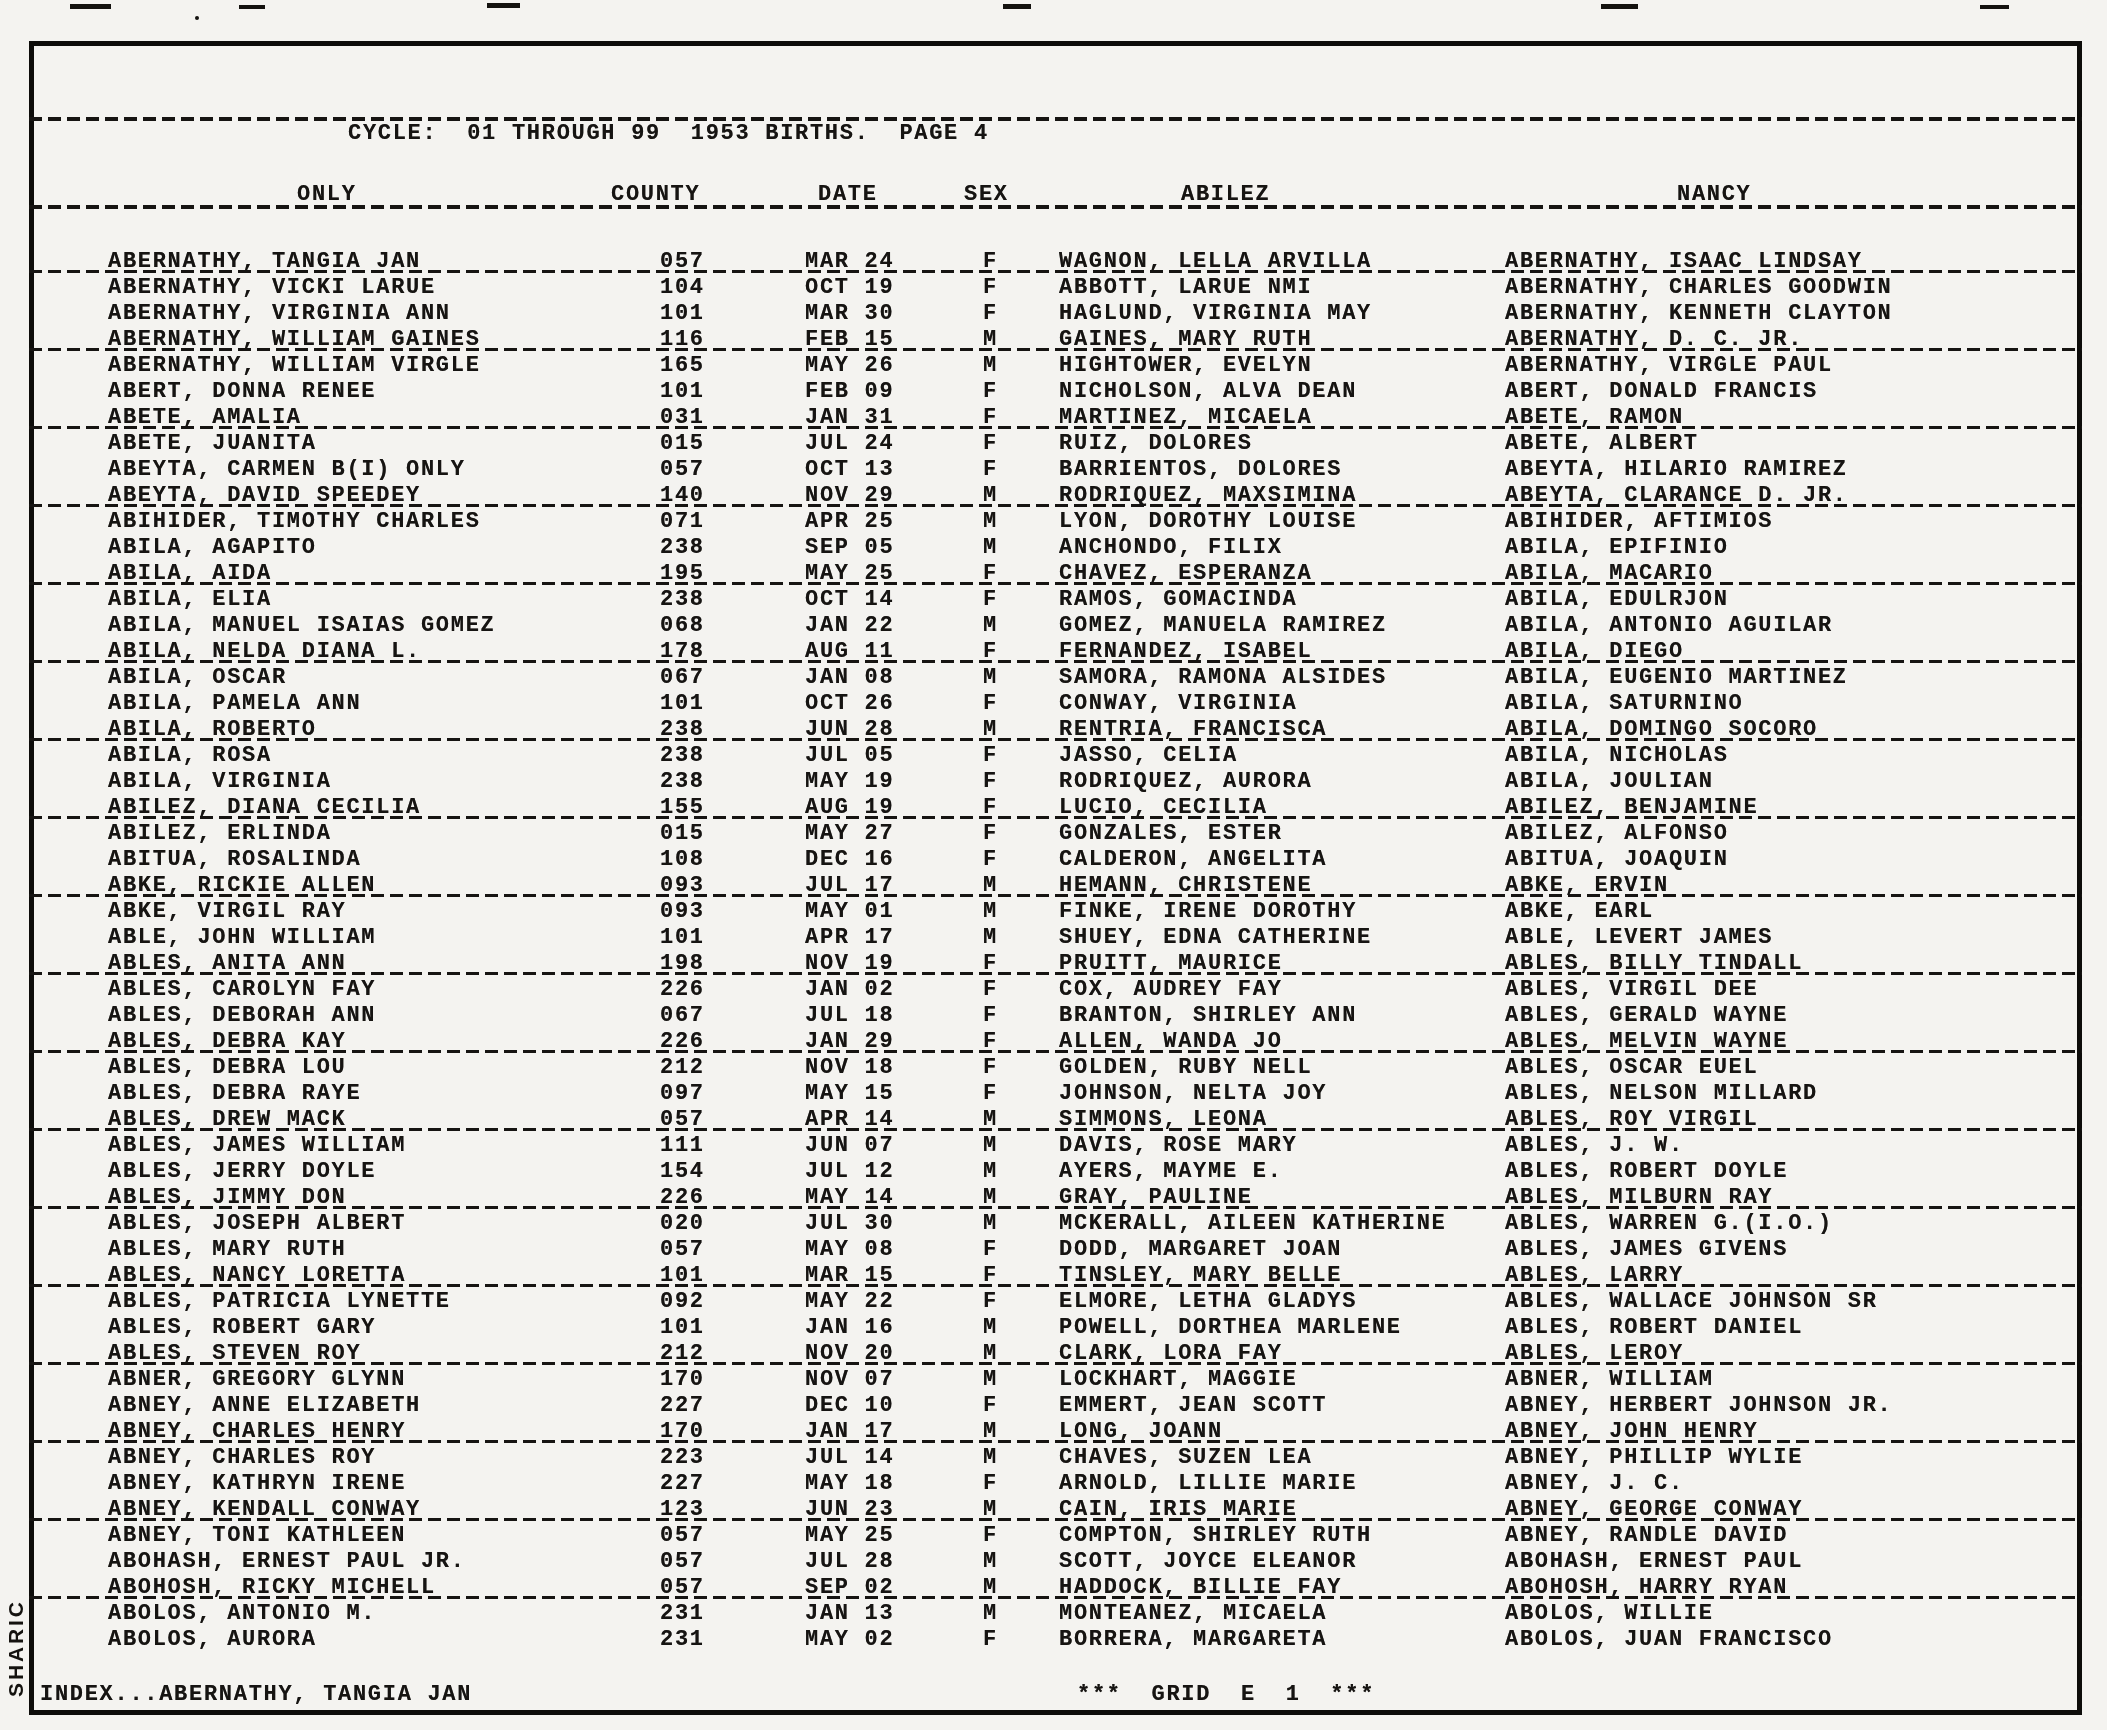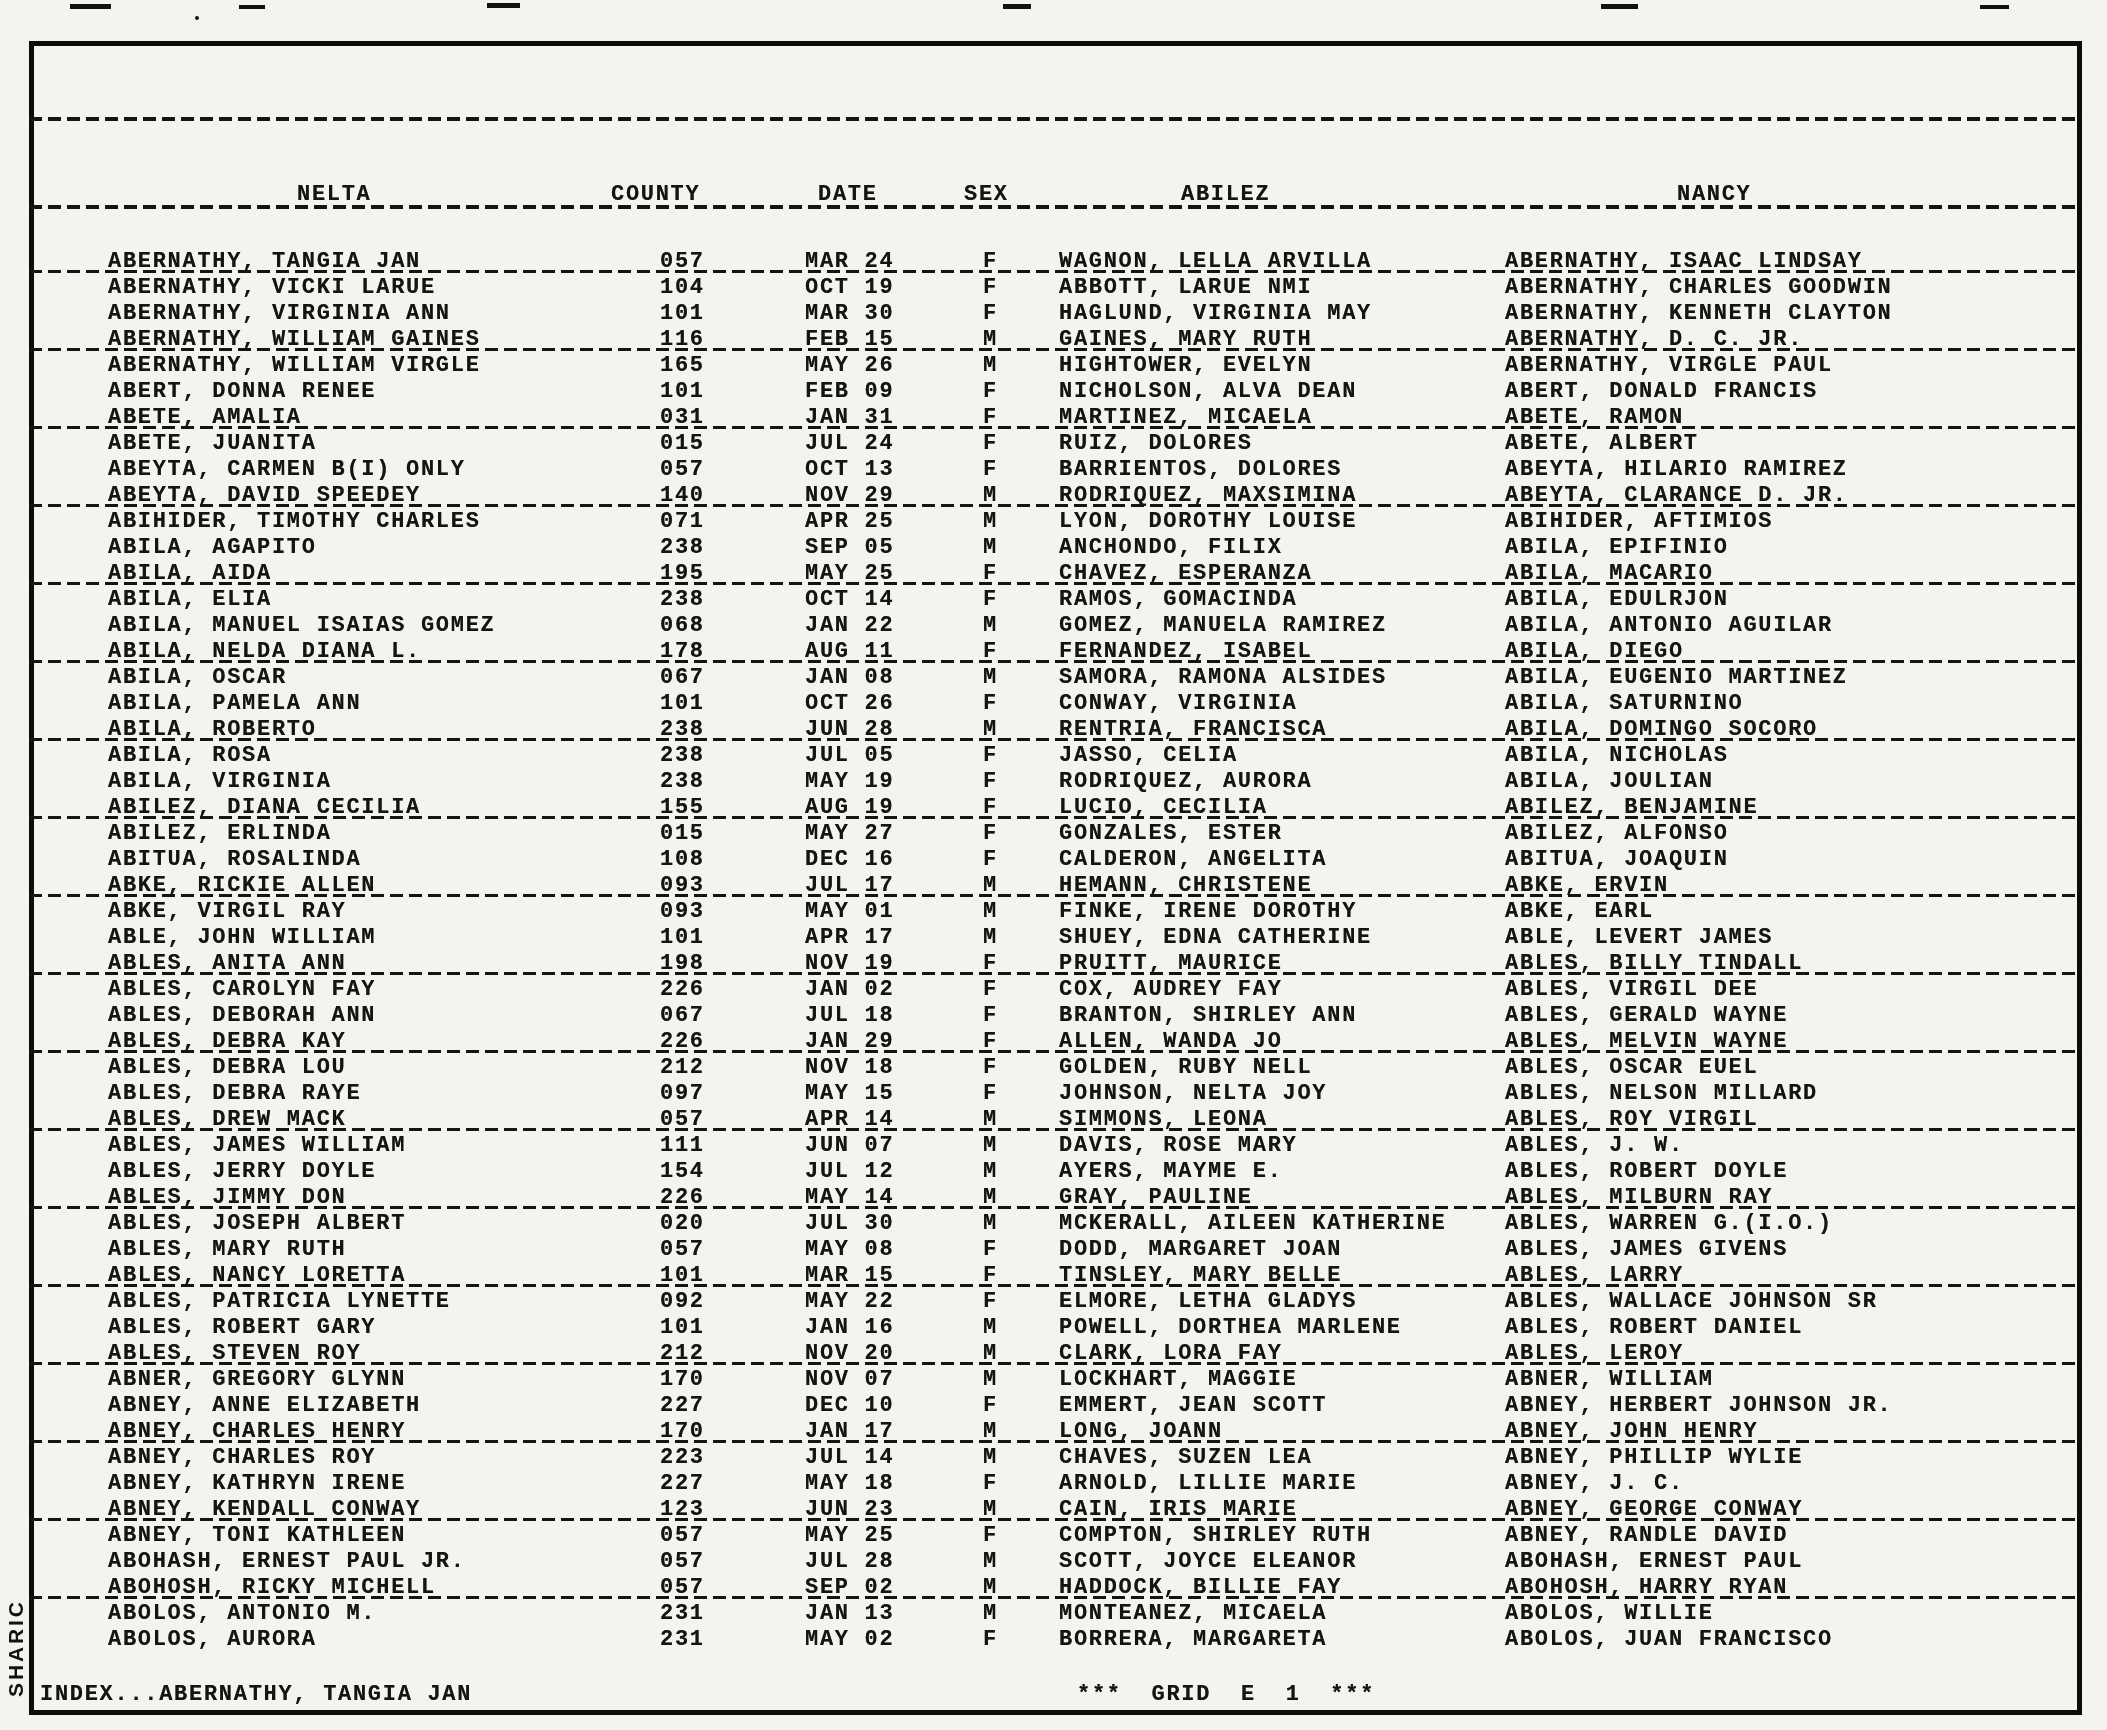--- a/index.html
+++ b/index.html
@@ -41,22 +41,23 @@
   <div class="artifact" style="left:1003px;top:4.1px;width:28px;height:4.7px;"></div>
   <div class="artifact" style="left:1601px;top:3.5px;width:37px;height:5.2px;"></div>
   <div class="artifact" style="left:1980px;top:4.7px;width:29px;height:4.7px;"></div>
   <div class="artifact" style="left:195px;top:16.3px;width:4.1px;height:4.1px;border-radius:50%;"></div>
 
   <div class="frame"></div>
 
   <div class="side-label">SHARIC</div>
 
   <div class="hdash hdash1"></div>
+  <div class="cycle tw">CYCLE:  01 THROUGH 99  1953 BIRTHS.  PAGE 4</div>
 
-  <div class="colhead tw ch-name">NELTA</div>
+  <div class="colhead tw ch-name">ONLY</div>
   <div class="colhead tw ch-county">COUNTY</div>
   <div class="colhead tw ch-date">DATE</div>
   <div class="colhead tw ch-sex">SEX</div>
   <div class="colhead tw ch-mother">ABILEZ</div>
   <div class="colhead tw ch-father">NANCY</div>
   <div class="hdash hdash2"></div>
 
   <div class="rows tw" id="rows"><div class="row dashed"><span class="cell col-name">ABERNATHY, TANGIA JAN</span><span class="cell col-county">057</span><span class="cell col-date">MAR 24</span><span class="cell col-sex">F</span><span class="cell col-mother">WAGNON, LELLA ARVILLA</span><span class="cell col-father">ABERNATHY, ISAAC LINDSAY</span></div><div class="row"><span class="cell col-name">ABERNATHY, VICKI LARUE</span><span class="cell col-county">104</span><span class="cell col-date">OCT 19</span><span class="cell col-sex">F</span><span class="cell col-mother">ABBOTT, LARUE NMI</span><span class="cell col-father">ABERNATHY, CHARLES GOODWIN</span></div><div class="row"><span class="cell col-name">ABERNATHY, VIRGINIA ANN</span><span class="cell col-county">101</span><span class="cell col-date">MAR 30</span><span class="cell col-sex">F</span><span class="cell col-mother">HAGLUND, VIRGINIA MAY</span><span class="cell col-father">ABERNATHY, KENNETH CLAYTON</span></div><div class="row dashed"><span class="cell col-name">ABERNATHY, WILLIAM GAINES</span><span class="cell col-county">116</span><span class="cell col-date">FEB 15</span><span class="cell col-sex">M</span><span class="cell col-mother">GAINES, MARY RUTH</span><span class="cell col-father">ABERNATHY, D. C. JR.</span></div><div class="row"><span class="cell col-name">ABERNATHY, WILLIAM VIRGLE</span><span class="cell col-county">165</span><span class="cell col-date">MAY 26</span><span class="cell col-sex">M</span><span class="cell col-mother">HIGHTOWER, EVELYN</span><span class="cell col-father">ABERNATHY, VIRGLE PAUL</span></div><div class="row"><span class="cell col-name">ABERT, DONNA RENEE</span><span class="cell col-county">101</span><span class="cell col-date">FEB 09</span><span class="cell col-sex">F</span><span class="cell col-mother">NICHOLSON, ALVA DEAN</span><span class="cell col-father">ABERT, DONALD FRANCIS</span></div><div class="row dashed"><span class="cell col-name">ABETE, AMALIA</span><span class="cell col-county">031</span><span class="cell col-date">JAN 31</span><span class="cell col-sex">F</span><span class="cell col-mother">MARTINEZ, MICAELA</span><span class="cell col-father">ABETE, RAMON</span></div><div class="row"><span class="cell col-name">ABETE, JUANITA</span><span class="cell col-county">015</span><span class="cell col-date">JUL 24</span><span class="cell col-sex">F</span><span class="cell col-mother">RUIZ, DOLORES</span><span class="cell col-father">ABETE, ALBERT</span></div><div class="row"><span class="cell col-name">ABEYTA, CARMEN B(I) ONLY</span><span class="cell col-county">057</span><span class="cell col-date">OCT 13</span><span class="cell col-sex">F</span><span class="cell col-mother">BARRIENTOS, DOLORES</span><span class="cell col-father">ABEYTA, HILARIO RAMIREZ</span></div><div class="row dashed"><span class="cell col-name">ABEYTA, DAVID SPEEDEY</span><span class="cell col-county">140</span><span class="cell col-date">NOV 29</span><span class="cell col-sex">M</span><span class="cell col-mother">RODRIQUEZ, MAXSIMINA</span><span class="cell col-father">ABEYTA, CLARANCE D. JR.</span></div><div class="row"><span class="cell col-name">ABIHIDER, TIMOTHY CHARLES</span><span class="cell col-county">071</span><span class="cell col-date">APR 25</span><span class="cell col-sex">M</span><span class="cell col-mother">LYON, DOROTHY LOUISE</span><span class="cell col-father">ABIHIDER, AFTIMIOS</span></div><div class="row"><span class="cell col-name">ABILA, AGAPITO</span><span class="cell col-county">238</span><span class="cell col-date">SEP 05</span><span class="cell col-sex">M</span><span class="cell col-mother">ANCHONDO, FILIX</span><span class="cell col-father">ABILA, EPIFINIO</span></div><div class="row dashed"><span class="cell col-name">ABILA, AIDA</span><span class="cell col-county">195</span><span class="cell col-date">MAY 25</span><span class="cell col-sex">F</span><span class="cell col-mother">CHAVEZ, ESPERANZA</span><span class="cell col-father">ABILA, MACARIO</span></div><div class="row"><span class="cell col-name">ABILA, ELIA</span><span class="cell col-county">238</span><span class="cell col-date">OCT 14</span><span class="cell col-sex">F</span><span class="cell col-mother">RAMOS, GOMACINDA</span><span class="cell col-father">ABILA, EDULRJON</span></div><div class="row"><span class="cell col-name">ABILA, MANUEL ISAIAS GOMEZ</span><span class="cell col-county">068</span><span class="cell col-date">JAN 22</span><span class="cell col-sex">M</span><span class="cell col-mother">GOMEZ, MANUELA RAMIREZ</span><span class="cell col-father">ABILA, ANTONIO AGUILAR</span></div><div class="row dashed"><span class="cell col-name">ABILA, NELDA DIANA L.</span><span class="cell col-county">178</span><span class="cell col-date">AUG 11</span><span class="cell col-sex">F</span><span class="cell col-mother">FERNANDEZ, ISABEL</span><span class="cell col-father">ABILA, DIEGO</span></div><div class="row"><span class="cell col-name">ABILA, OSCAR</span><span class="cell col-county">067</span><span class="cell col-date">JAN 08</span><span class="cell col-sex">M</span><span class="cell col-mother">SAMORA, RAMONA ALSIDES</span><span class="cell col-father">ABILA, EUGENIO MARTINEZ</span></div><div class="row"><span class="cell col-name">ABILA, PAMELA ANN</span><span class="cell col-county">101</span><span class="cell col-date">OCT 26</span><span class="cell col-sex">F</span><span class="cell col-mother">CONWAY, VIRGINIA</span><span class="cell col-father">ABILA, SATURNINO</span></div><div class="row dashed"><span class="cell col-name">ABILA, ROBERTO</span><span class="cell col-county">238</span><span class="cell col-date">JUN 28</span><span class="cell col-sex">M</span><span class="cell col-mother">RENTRIA, FRANCISCA</span><span class="cell col-father">ABILA, DOMINGO SOCORO</span></div><div class="row"><span class="cell col-name">ABILA, ROSA</span><span class="cell col-county">238</span><span class="cell col-date">JUL 05</span><span class="cell col-sex">F</span><span class="cell col-mother">JASSO, CELIA</span><span class="cell col-father">ABILA, NICHOLAS</span></div><div class="row"><span class="cell col-name">ABILA, VIRGINIA</span><span class="cell col-county">238</span><span class="cell col-date">MAY 19</span><span class="cell col-sex">F</span><span class="cell col-mother">RODRIQUEZ, AURORA</span><span class="cell col-father">ABILA, JOULIAN</span></div><div class="row dashed"><span class="cell col-name">ABILEZ, DIANA CECILIA</span><span class="cell col-county">155</span><span class="cell col-date">AUG 19</span><span class="cell col-sex">F</span><span class="cell col-mother">LUCIO, CECILIA</span><span class="cell col-father">ABILEZ, BENJAMINE</span></div><div class="row"><span class="cell col-name">ABILEZ, ERLINDA</span><span class="cell col-county">015</span><span class="cell col-date">MAY 27</span><span class="cell col-sex">F</span><span class="cell col-mother">GONZALES, ESTER</span><span class="cell col-father">ABILEZ, ALFONSO</span></div><div class="row"><span class="cell col-name">ABITUA, ROSALINDA</span><span class="cell col-county">108</span><span class="cell col-date">DEC 16</span><span class="cell col-sex">F</span><span class="cell col-mother">CALDERON, ANGELITA</span><span class="cell col-father">ABITUA, JOAQUIN</span></div><div class="row dashed"><span class="cell col-name">ABKE, RICKIE ALLEN</span><span class="cell col-county">093</span><span class="cell col-date">JUL 17</span><span class="cell col-sex">M</span><span class="cell col-mother">HEMANN, CHRISTENE</span><span class="cell col-father">ABKE, ERVIN</span></div><div class="row"><span class="cell col-name">ABKE, VIRGIL RAY</span><span class="cell col-county">093</span><span class="cell col-date">MAY 01</span><span class="cell col-sex">M</span><span class="cell col-mother">FINKE, IRENE DOROTHY</span><span class="cell col-father">ABKE, EARL</span></div><div class="row"><span class="cell col-name">ABLE, JOHN WILLIAM</span><span class="cell col-county">101</span><span class="cell col-date">APR 17</span><span class="cell col-sex">M</span><span class="cell col-mother">SHUEY, EDNA CATHERINE</span><span class="cell col-father">ABLE, LEVERT JAMES</span></div><div class="row dashed"><span class="cell col-name">ABLES, ANITA ANN</span><span class="cell col-county">198</span><span class="cell col-date">NOV 19</span><span class="cell col-sex">F</span><span class="cell col-mother">PRUITT, MAURICE</span><span class="cell col-father">ABLES, BILLY TINDALL</span></div><div class="row"><span class="cell col-name">ABLES, CAROLYN FAY</span><span class="cell col-county">226</span><span class="cell col-date">JAN 02</span><span class="cell col-sex">F</span><span class="cell col-mother">COX, AUDREY FAY</span><span class="cell col-father">ABLES, VIRGIL DEE</span></div><div class="row"><span class="cell col-name">ABLES, DEBORAH ANN</span><span class="cell col-county">067</span><span class="cell col-date">JUL 18</span><span class="cell col-sex">F</span><span class="cell col-mother">BRANTON, SHIRLEY ANN</span><span class="cell col-father">ABLES, GERALD WAYNE</span></div><div class="row dashed"><span class="cell col-name">ABLES, DEBRA KAY</span><span class="cell col-county">226</span><span class="cell col-date">JAN 29</span><span class="cell col-sex">F</span><span class="cell col-mother">ALLEN, WANDA JO</span><span class="cell col-father">ABLES, MELVIN WAYNE</span></div><div class="row"><span class="cell col-name">ABLES, DEBRA LOU</span><span class="cell col-county">212</span><span class="cell col-date">NOV 18</span><span class="cell col-sex">F</span><span class="cell col-mother">GOLDEN, RUBY NELL</span><span class="cell col-father">ABLES, OSCAR EUEL</span></div><div class="row"><span class="cell col-name">ABLES, DEBRA RAYE</span><span class="cell col-county">097</span><span class="cell col-date">MAY 15</span><span class="cell col-sex">F</span><span class="cell col-mother">JOHNSON, NELTA JOY</span><span class="cell col-father">ABLES, NELSON MILLARD</span></div><div class="row dashed"><span class="cell col-name">ABLES, DREW MACK</span><span class="cell col-county">057</span><span class="cell col-date">APR 14</span><span class="cell col-sex">M</span><span class="cell col-mother">SIMMONS, LEONA</span><span class="cell col-father">ABLES, ROY VIRGIL</span></div><div class="row"><span class="cell col-name">ABLES, JAMES WILLIAM</span><span class="cell col-county">111</span><span class="cell col-date">JUN 07</span><span class="cell col-sex">M</span><span class="cell col-mother">DAVIS, ROSE MARY</span><span class="cell col-father">ABLES, J. W.</span></div><div class="row"><span class="cell col-name">ABLES, JERRY DOYLE</span><span class="cell col-county">154</span><span class="cell col-date">JUL 12</span><span class="cell col-sex">M</span><span class="cell col-mother">AYERS, MAYME E.</span><span class="cell col-father">ABLES, ROBERT DOYLE</span></div><div class="row dashed"><span class="cell col-name">ABLES, JIMMY DON</span><span class="cell col-county">226</span><span class="cell col-date">MAY 14</span><span class="cell col-sex">M</span><span class="cell col-mother">GRAY, PAULINE</span><span class="cell col-father">ABLES, MILBURN RAY</span></div><div class="row"><span class="cell col-name">ABLES, JOSEPH ALBERT</span><span class="cell col-county">020</span><span class="cell col-date">JUL 30</span><span class="cell col-sex">M</span><span class="cell col-mother">MCKERALL, AILEEN KATHERINE</span><span class="cell col-father">ABLES, WARREN G.(I.O.)</span></div><div class="row"><span class="cell col-name">ABLES, MARY RUTH</span><span class="cell col-county">057</span><span class="cell col-date">MAY 08</span><span class="cell col-sex">F</span><span class="cell col-mother">DODD, MARGARET JOAN</span><span class="cell col-father">ABLES, JAMES GIVENS</span></div><div class="row dashed"><span class="cell col-name">ABLES, NANCY LORETTA</span><span class="cell col-county">101</span><span class="cell col-date">MAR 15</span><span class="cell col-sex">F</span><span class="cell col-mother">TINSLEY, MARY BELLE</span><span class="cell col-father">ABLES, LARRY</span></div><div class="row"><span class="cell col-name">ABLES, PATRICIA LYNETTE</span><span class="cell col-county">092</span><span class="cell col-date">MAY 22</span><span class="cell col-sex">F</span><span class="cell col-mother">ELMORE, LETHA GLADYS</span><span class="cell col-father">ABLES, WALLACE JOHNSON SR</span></div><div class="row"><span class="cell col-name">ABLES, ROBERT GARY</span><span class="cell col-county">101</span><span class="cell col-date">JAN 16</span><span class="cell col-sex">M</span><span class="cell col-mother">POWELL, DORTHEA MARLENE</span><span class="cell col-father">ABLES, ROBERT DANIEL</span></div><div class="row dashed"><span class="cell col-name">ABLES, STEVEN ROY</span><span class="cell col-county">212</span><span class="cell col-date">NOV 20</span><span class="cell col-sex">M</span><span class="cell col-mother">CLARK, LORA FAY</span><span class="cell col-father">ABLES, LEROY</span></div><div class="row"><span class="cell col-name">ABNER, GREGORY GLYNN</span><span class="cell col-county">170</span><span class="cell col-date">NOV 07</span><span class="cell col-sex">M</span><span class="cell col-mother">LOCKHART, MAGGIE</span><span class="cell col-father">ABNER, WILLIAM</span></div><div class="row"><span class="cell col-name">ABNEY, ANNE ELIZABETH</span><span class="cell col-county">227</span><span class="cell col-date">DEC 10</span><span class="cell col-sex">F</span><span class="cell col-mother">EMMERT, JEAN SCOTT</span><span class="cell col-father">ABNEY, HERBERT JOHNSON JR.</span></div><div class="row dashed"><span class="cell col-name">ABNEY, CHARLES HENRY</span><span class="cell col-county">170</span><span class="cell col-date">JAN 17</span><span class="cell col-sex">M</span><span class="cell col-mother">LONG, JOANN</span><span class="cell col-father">ABNEY, JOHN HENRY</span></div><div class="row"><span class="cell col-name">ABNEY, CHARLES ROY</span><span class="cell col-county">223</span><span class="cell col-date">JUL 14</span><span class="cell col-sex">M</span><span class="cell col-mother">CHAVES, SUZEN LEA</span><span class="cell col-father">ABNEY, PHILLIP WYLIE</span></div><div class="row"><span class="cell col-name">ABNEY, KATHRYN IRENE</span><span class="cell col-county">227</span><span class="cell col-date">MAY 18</span><span class="cell col-sex">F</span><span class="cell col-mother">ARNOLD, LILLIE MARIE</span><span class="cell col-father">ABNEY, J. C.</span></div><div class="row dashed"><span class="cell col-name">ABNEY, KENDALL CONWAY</span><span class="cell col-county">123</span><span class="cell col-date">JUN 23</span><span class="cell col-sex">M</span><span class="cell col-mother">CAIN, IRIS MARIE</span><span class="cell col-father">ABNEY, GEORGE CONWAY</span></div><div class="row"><span class="cell col-name">ABNEY, TONI KATHLEEN</span><span class="cell col-county">057</span><span class="cell col-date">MAY 25</span><span class="cell col-sex">F</span><span class="cell col-mother">COMPTON, SHIRLEY RUTH</span><span class="cell col-father">ABNEY, RANDLE DAVID</span></div><div class="row"><span class="cell col-name">ABOHASH, ERNEST PAUL JR.</span><span class="cell col-county">057</span><span class="cell col-date">JUL 28</span><span class="cell col-sex">M</span><span class="cell col-mother">SCOTT, JOYCE ELEANOR</span><span class="cell col-father">ABOHASH, ERNEST PAUL</span></div><div class="row dashed"><span class="cell col-name">ABOHOSH, RICKY MICHELL</span><span class="cell col-county">057</span><span class="cell col-date">SEP 02</span><span class="cell col-sex">M</span><span class="cell col-mother">HADDOCK, BILLIE FAY</span><span class="cell col-father">ABOHOSH, HARRY RYAN</span></div><div class="row"><span class="cell col-name">ABOLOS, ANTONIO M.</span><span class="cell col-county">231</span><span class="cell col-date">JAN 13</span><span class="cell col-sex">M</span><span class="cell col-mother">MONTEANEZ, MICAELA</span><span class="cell col-father">ABOLOS, WILLIE</span></div><div class="row"><span class="cell col-name">ABOLOS, AURORA</span><span class="cell col-county">231</span><span class="cell col-date">MAY 02</span><span class="cell col-sex">F</span><span class="cell col-mother">BORRERA, MARGARETA</span><span class="cell col-father">ABOLOS, JUAN FRANCISCO</span></div></div>
 
   <div class="footer-index tw">INDEX...ABERNATHY, TANGIA JAN</div>

